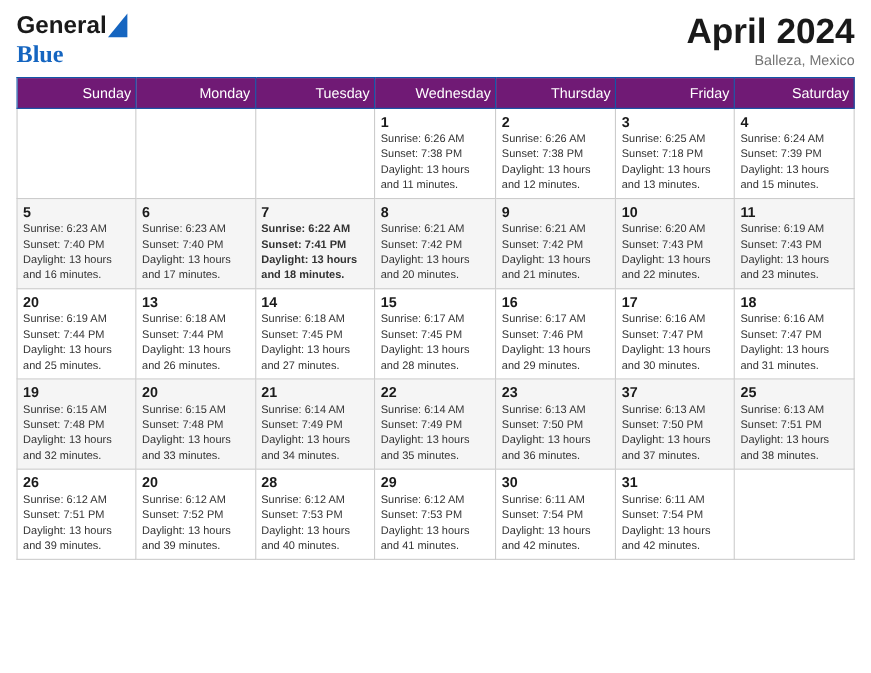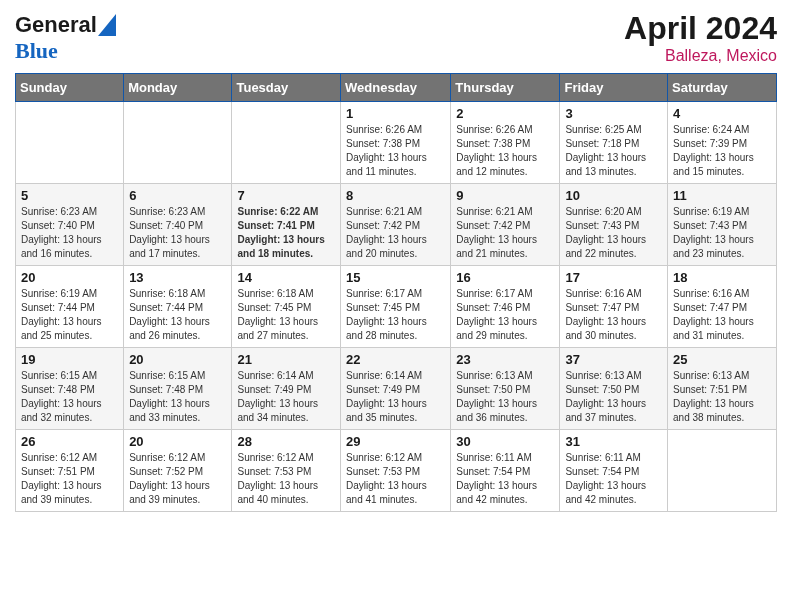--- a/index.html
+++ b/index.html
@@ -32,35 +32,35 @@
     }
     .title-block {
       text-align: right;
     }
     .title-month {
       font-size: 32px;
       font-weight: bold;
       color: #1a1a1a;
     }
     .title-location {
-      font-size: 16px;
-      color: #be185d;
+      font-size: 13px;
+      color: #737373;
     }
     .calendar {
       width: 100%;
       border-collapse: collapse;
       border: 1px solid #bbb;
     }
     .calendar th {
-      background: #737373;
+      background: #701a75;
       color: #fff;
       font-size: 13px;
-      font-weight: bold;
+      font-weight: normal;
       padding: 6px 4px;
-      text-align: left;
+      text-align: right;
       border: 1px solid #1256a8;
     }
     .calendar td {
       vertical-align: top;
       border: 1px solid #ccc;
       padding: 4px 5px;
       width: 113px;
       min-height: 80px;
       background: #fff;
     }

